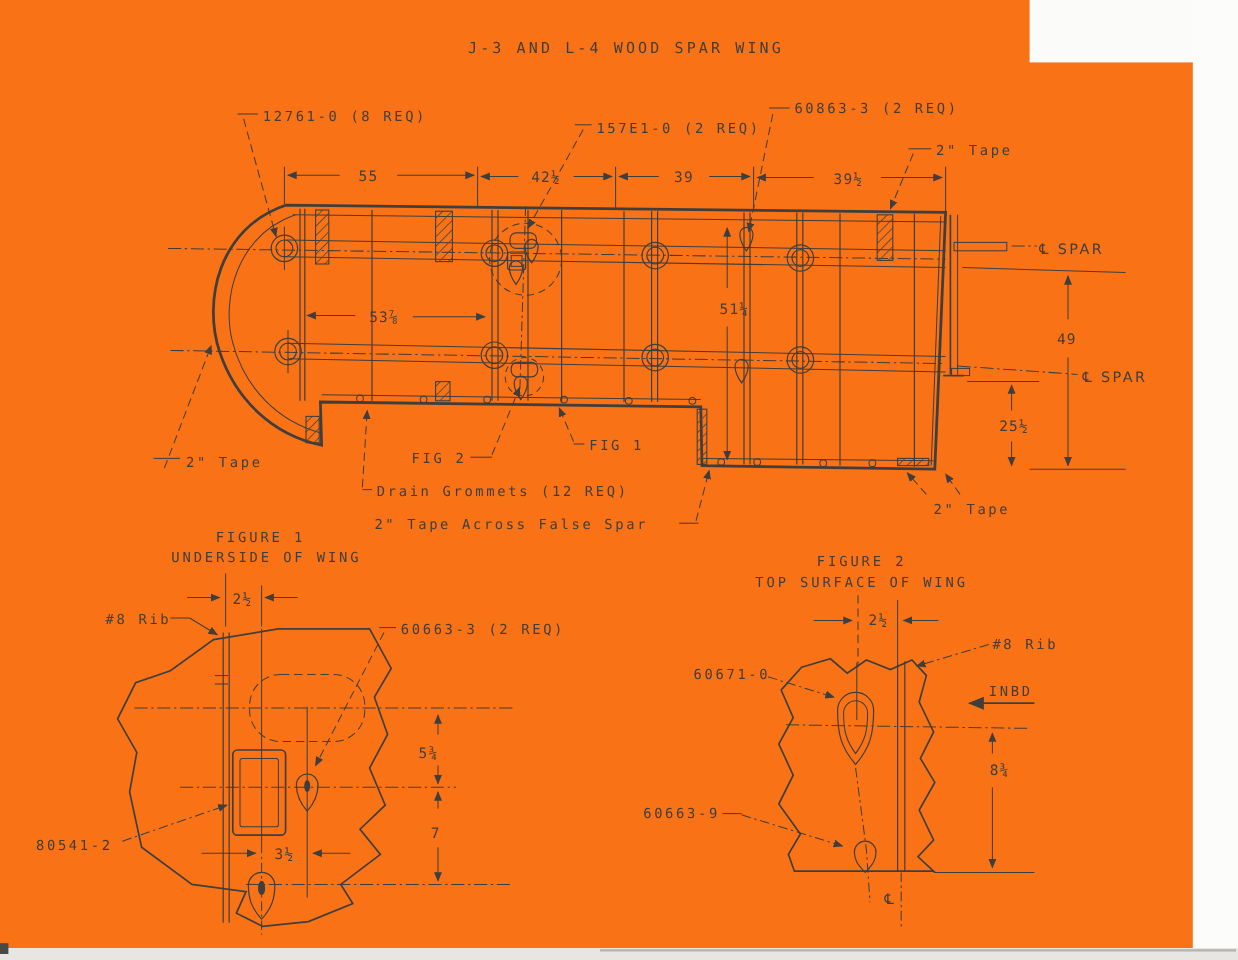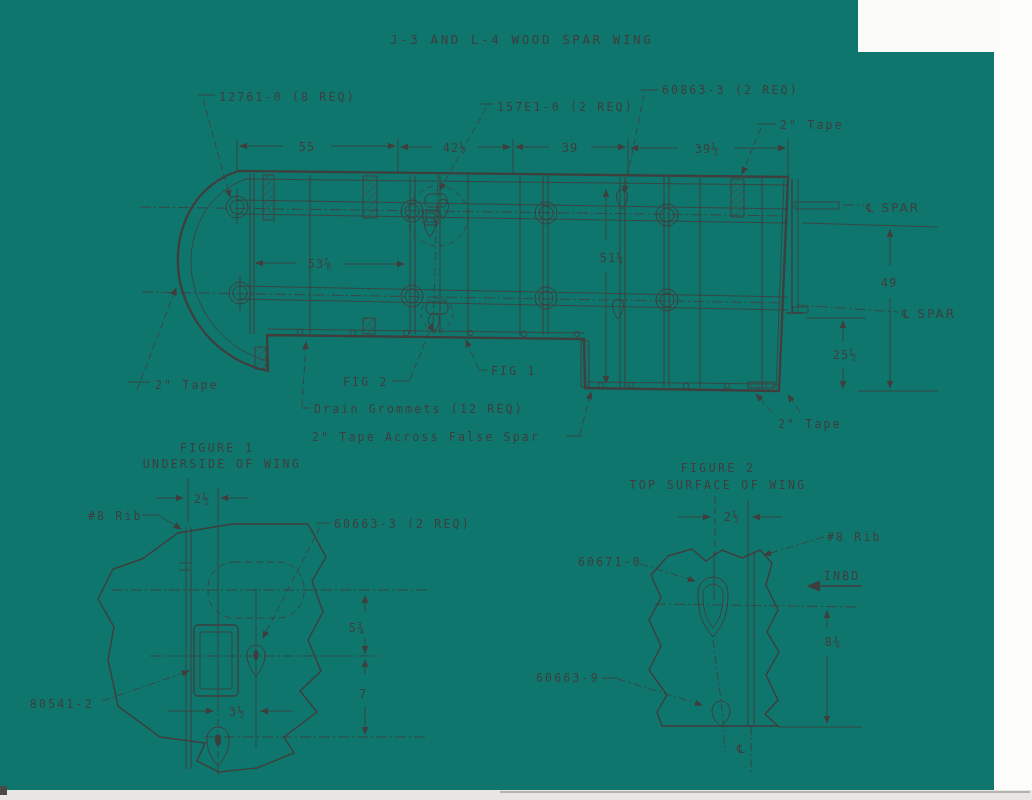--- a/index.html
+++ b/index.html
@@ -1,16 +1,16 @@
 <!DOCTYPE html>
 <html><head>
 <meta charset="utf-8">
 <style>
   html,body{margin:0;padding:0;background:#e9e8e4;}
-  #stage{position:relative;width:1032px;height:800px;background:#0f766e;overflow:hidden;}
+  #stage{position:relative;width:1032px;height:800px;background:#f97316;overflow:hidden;}
   svg{display:block}
   .t{font-family:"DejaVu Sans Mono","Liberation Mono",monospace;fill:#3f3e3c;}
   .call{font-size:11.5px;letter-spacing:2.2px;}
   .dim{font-size:12px;letter-spacing:1px;}
   .ttl{font-size:12.5px;letter-spacing:2.6px;}
   .figttl{font-size:11.5px;letter-spacing:2.4px;}
   .cl{font-family:"DejaVu Sans","Liberation Sans",sans-serif;font-size:12px;letter-spacing:2px;}
   .ln{stroke:#3f3e3c;fill:none;stroke-width:1;}
   .heavy{stroke-width:2.3;}
   .med{stroke-width:1.4;}

